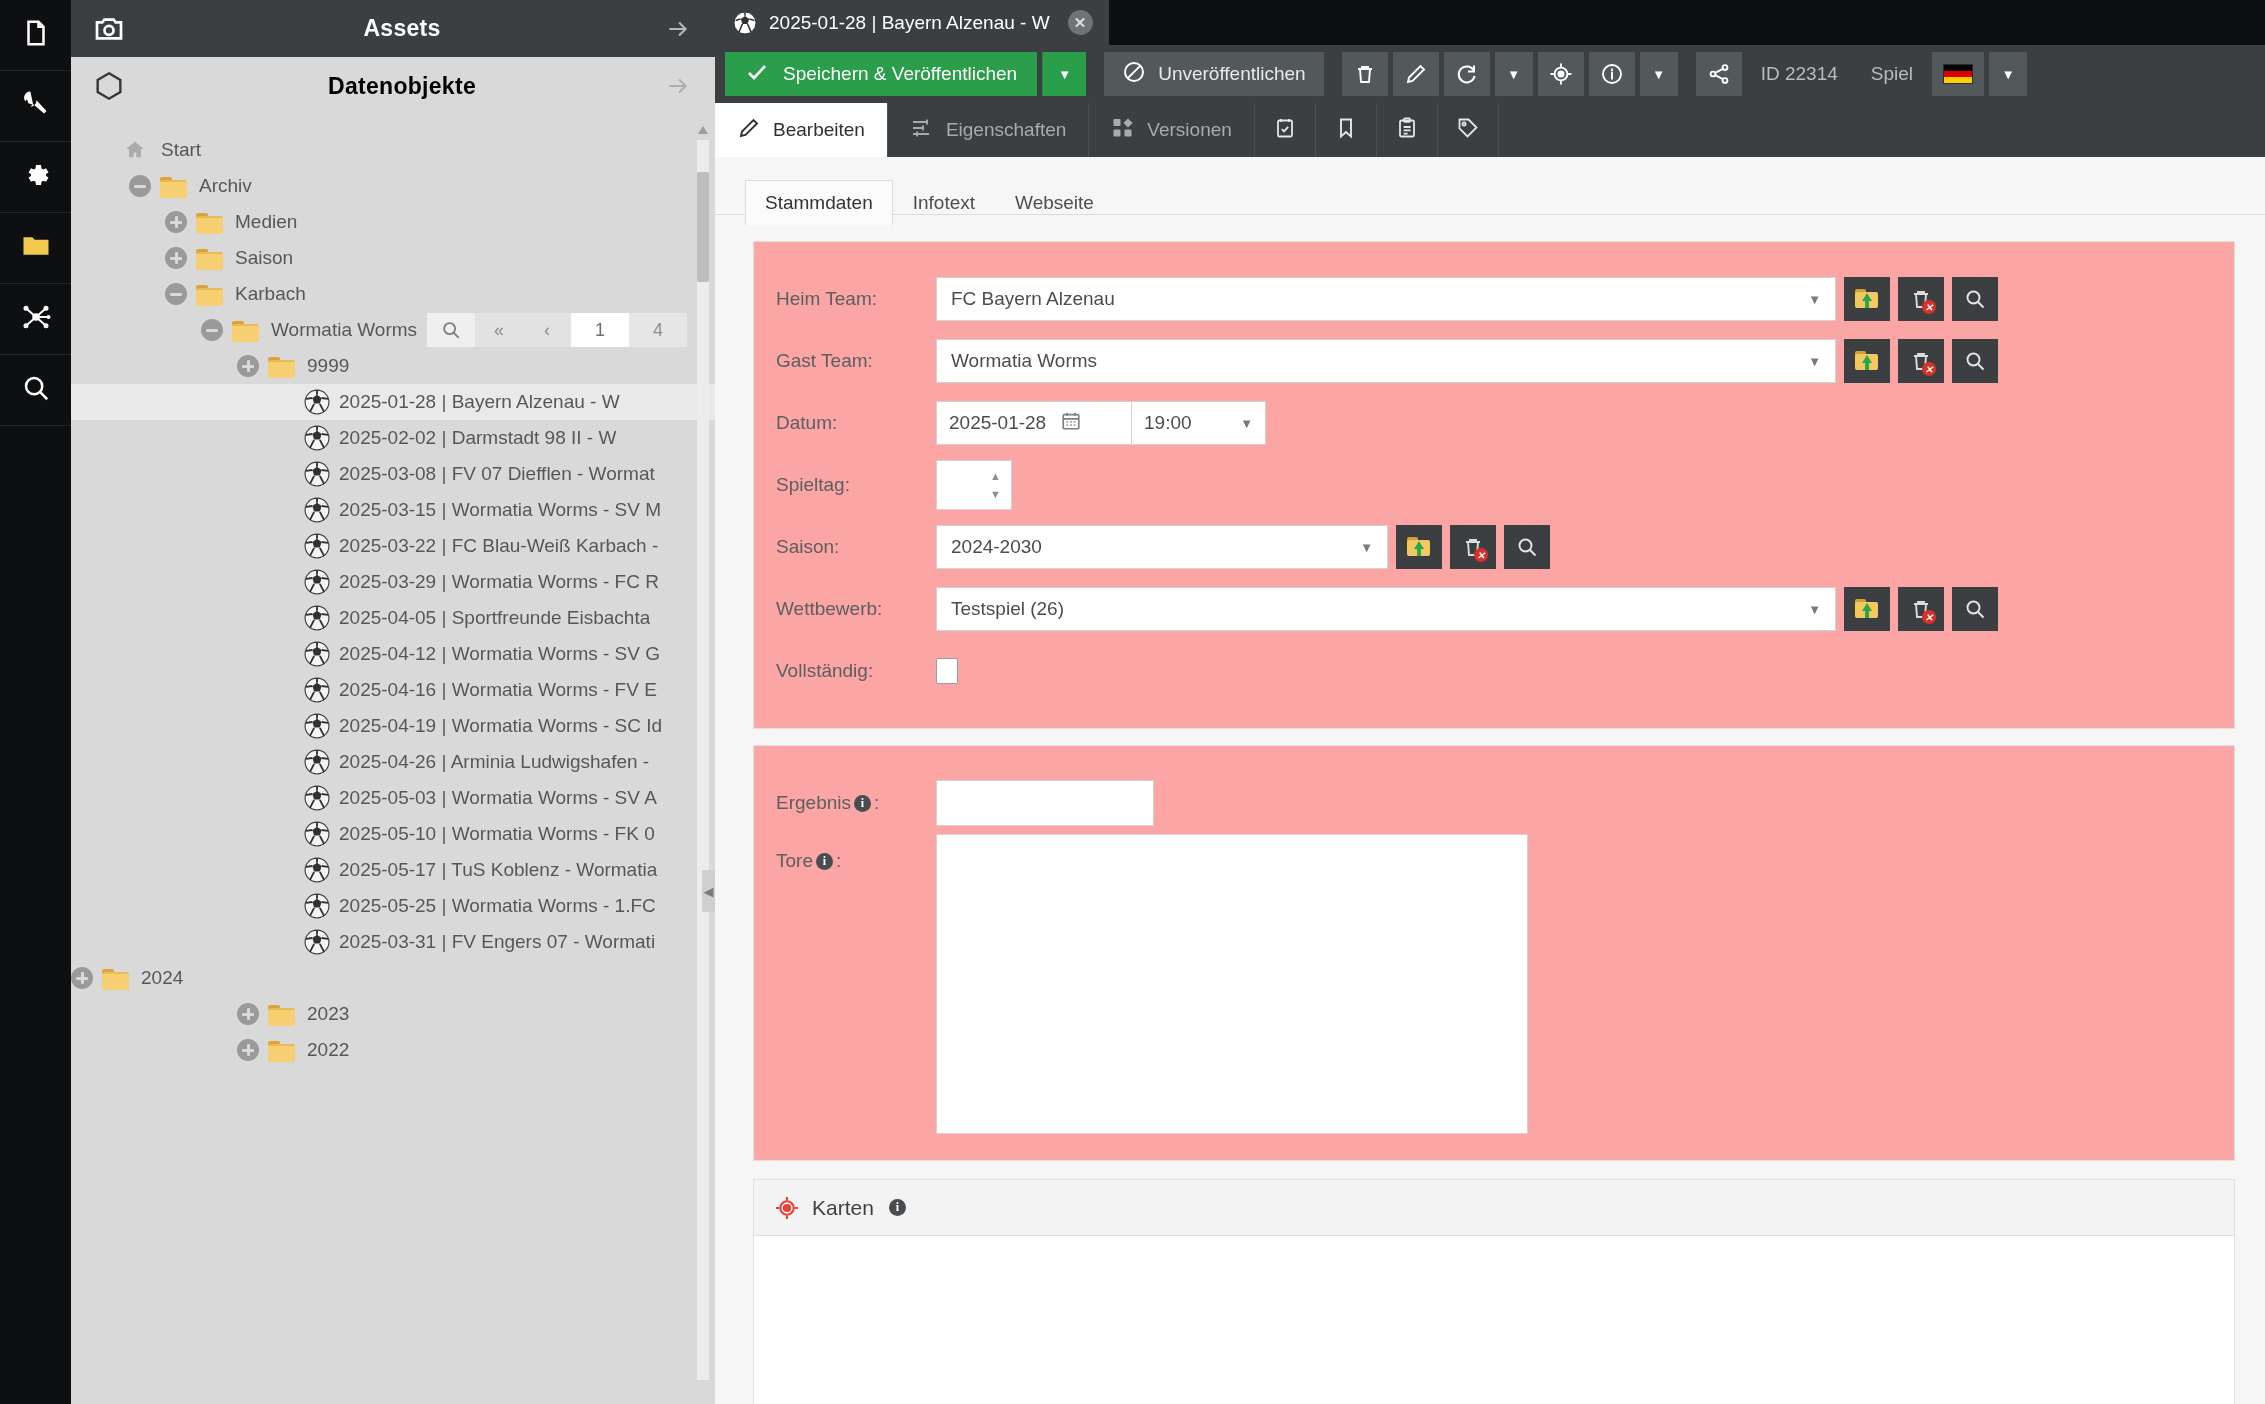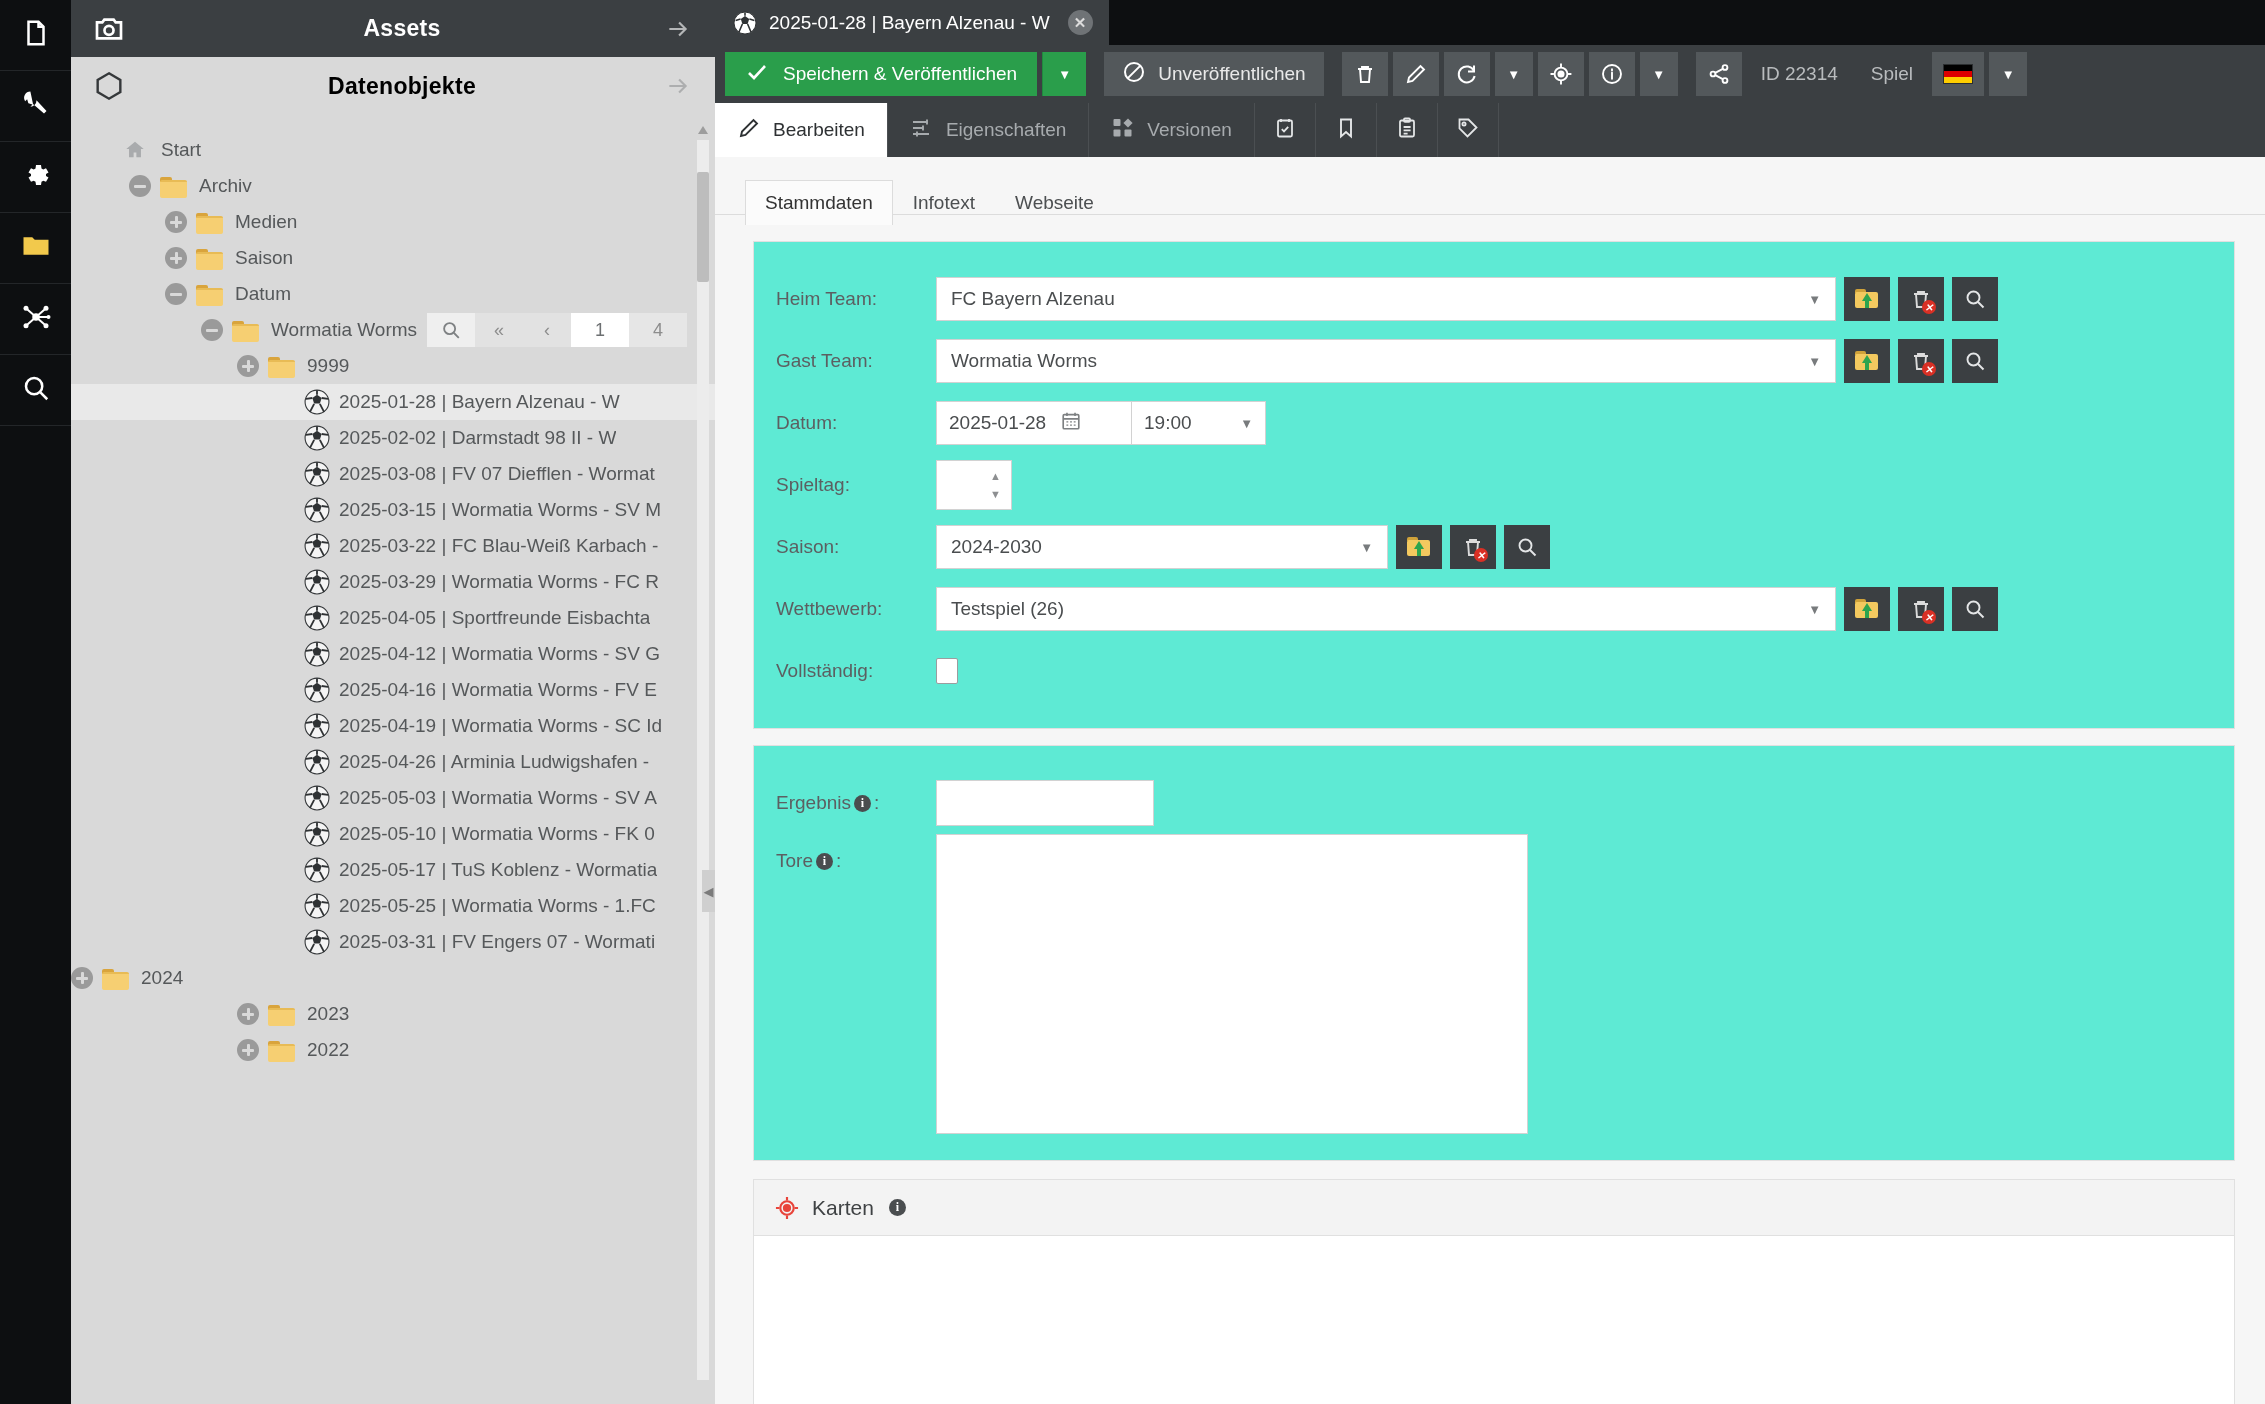--- a/index.html
+++ b/index.html
@@ -227,21 +227,21 @@
   .inner-tab.active {
     background:#fbfbfb; border-color:#dcdcdc; color:#333;
   }
 
   .form-scroll {
     flex:1; overflow:hidden; background:#f6f6f6; padding:26px 0 0 0;
   }
   .panel-box {
     margin:0 30px 0 38px;
     border:1px solid #e0e0e0;
-    background:#5eead4;
+    background:#fca5a5;
     padding:26px 0 26px 0;
   }
   .frow { display:flex; align-items:center; min-height:62px; padding-left:22px; }
   .flabel { width:160px; font-size:19px; color:#5c5f61; flex:0 0 160px; }
   .fctl { display:flex; align-items:center; gap:8px; }
 
   .select-ctl {
     height:44px; background:#ffffff; border:1px solid #d2d2d2;
     display:flex; align-items:center; justify-content:space-between;
     padding:0 14px; font-size:19px; color:#4a4d4f; cursor:pointer;
@@ -417,21 +417,21 @@
         <span class="tree-label">Medien</span>
       </div>
       <div class="tree-row" style="padding-left: 94px;">
         <span class="toggle plus"></span>
         <span class="folder-ico"></span>
         <span class="tree-label">Saison</span>
       </div>
       <div class="tree-row" style="padding-left: 94px;">
         <span class="toggle "></span>
         <span class="folder-ico"></span>
-        <span class="tree-label">Datum</span>
+        <span class="tree-label">Karbach</span>
       </div>
       <div class="tree-row" style="padding-left: 130px;">
         <span class="toggle "></span>
         <span class="folder-ico"></span>
         <span class="tree-label">Wormatia Worms</span>
         <span class="pager">
           <div class="pg-search">
             <svg width="22" height="22" viewBox="0 0 24 24" fill="none" stroke="#7e8183" stroke-width="2">
               <circle cx="10.5" cy="10.5" r="6"></circle>
               <path d="M15 15l5.5 5.5"></path>

